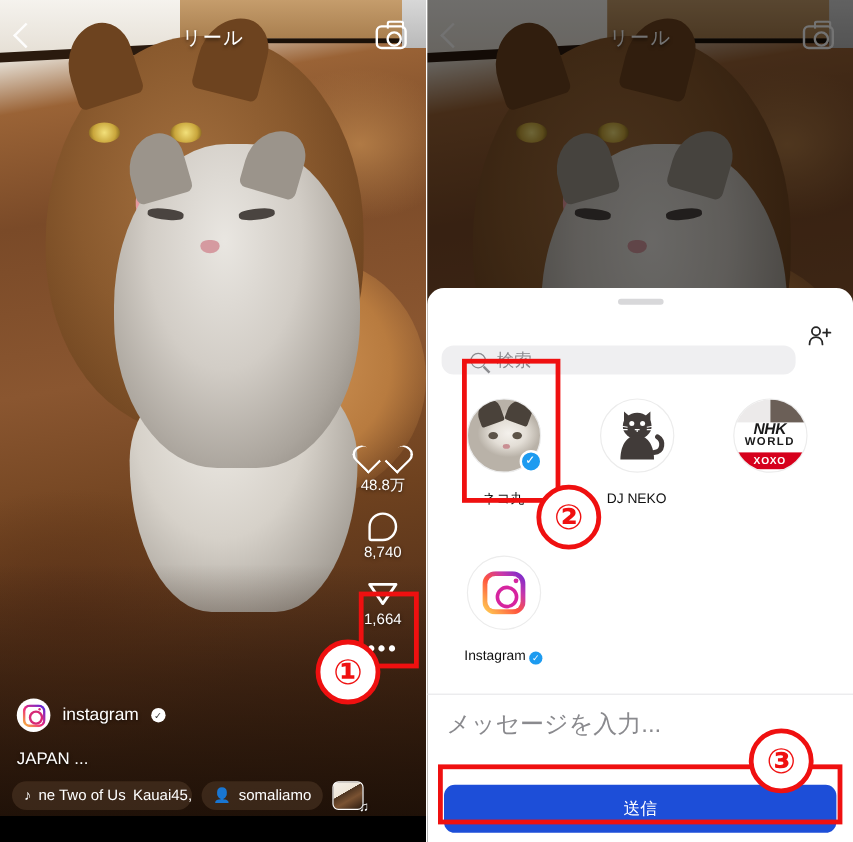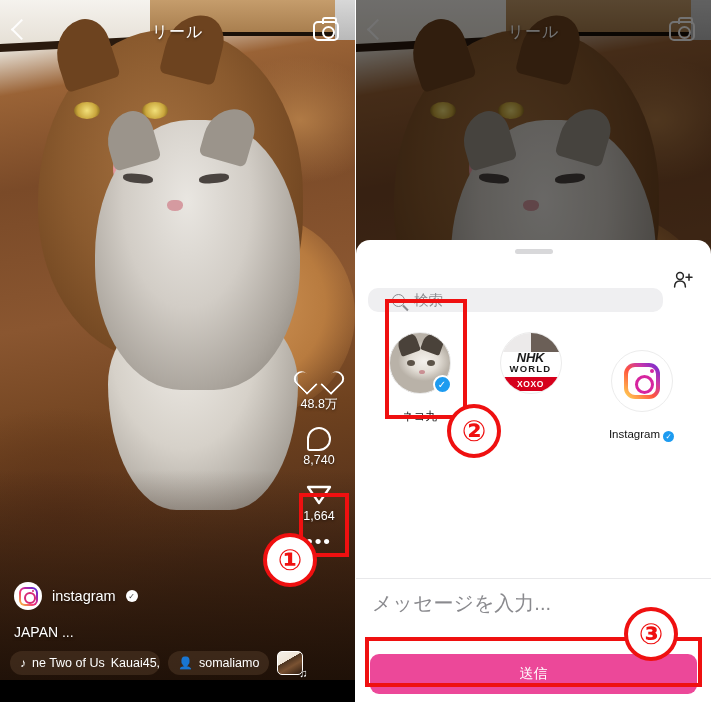--- a/index.html
+++ b/index.html
@@ -282,21 +282,21 @@
     font-size:7.5px; line-height:11px; vertical-align:-1px; margin-left:3px;
   }
 
   .msgrow{
     position:absolute; left:0; bottom:74px; width:355px; height:50px;
     border-top:1px solid #e8e8ea; display:flex; align-items:center; padding:0 16px;
   }
   .msg-ph{ color:#8a8a8e; font-size:20px; }
   .sendwrap{ position:absolute; left:0; bottom:8px; width:355px; padding:0 14px; }
   .sendbtn{
-    height:40px; border-radius:9px; background:#ec4899; color:#fff;
+    height:40px; border-radius:9px; background:#1d4ed8; color:#fff;
     display:flex; align-items:center; justify-content:center; font-size:14px;
   }
 
   
   .redbox{ position:absolute; border:4px solid #ef1010; z-index:30; }
   .marker{
     position:absolute; z-index:35; border-radius:50%; background:#fff;
     border:4px solid #ef1010; color:#ef1010; font-weight:bold;
     display:flex; align-items:center; justify-content:center;
   }
@@ -448,20 +448,37 @@
               <div class="nk-ear-r"></div>
               <div class="nk-eye-l"></div>
               <div class="nk-eye-r"></div>
               <div class="nk-nose"></div>
             </div>
             <div class="check">✓</div>
           </div>
           <div class="cell-label">ネコ丸</div>
         </div>
 
+        <div class="cell">
+          <div class="av-wrap">
+            <div class="av av-djneko">
+              <svg width="62" height="62" viewBox="0 0 62 62">
+                <path d="M19 20 L19 10 L26 16 M41 20 L41 10 L34 16" fill="#413b39"></path>
+                <ellipse cx="30" cy="22" rx="12" ry="11" fill="#413b39"></ellipse>
+                <path d="M30 30 C20 30 16 40 16 50 L44 50 C44 40 40 30 30 30 Z" fill="#413b39"></path>
+                <path d="M44 44 C52 44 52 34 47 31" stroke="#413b39" stroke-width="4.2" fill="none" stroke-linecap="round"></path>
+                <circle cx="25.5" cy="20" r="2.1" fill="#fff"></circle>
+                <circle cx="34.5" cy="20" r="2.1" fill="#fff"></circle>
+                <path d="M28 25 L32 25 M30 25 L30 27" stroke="#fff" stroke-width="1" fill="none"></path>
+                <path d="M16 22 L22 23 M16 25 L22 25 M44 22 L38 23 M44 25 L38 25" stroke="#fff" stroke-width="0.9"></path>
+              </svg>
+            </div>
+          </div>
+          <div class="cell-label">DJ NEKO</div>
+        </div>
 
         <div class="cell">
           <div class="av-wrap">
             <div class="av av-nhk">
               <div class="nhk-tl"></div>
               <div class="nhk-tr"></div>
               <div class="nhk-red"></div>
               <div class="nhk-t1">NHK</div>
               <div class="nhk-t2">WORLD</div>
               <div class="nhk-t3">XOXO</div>

